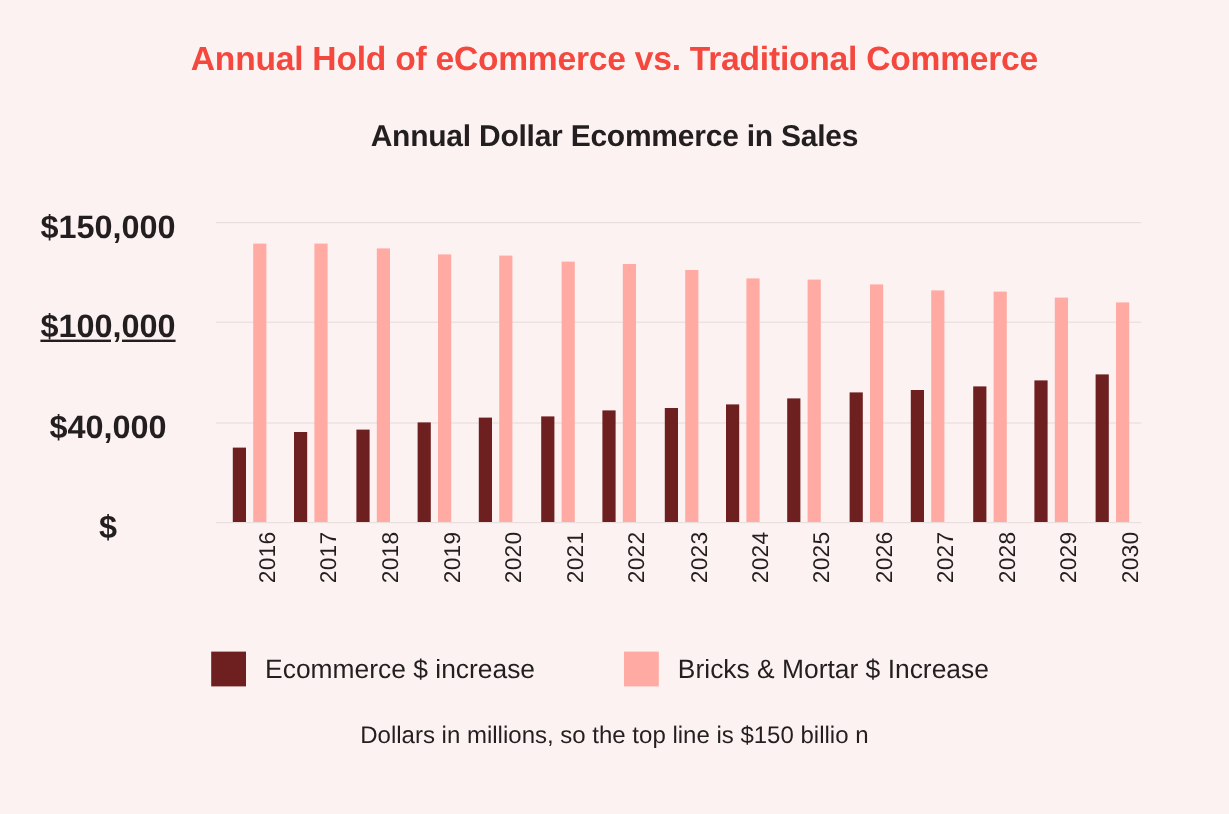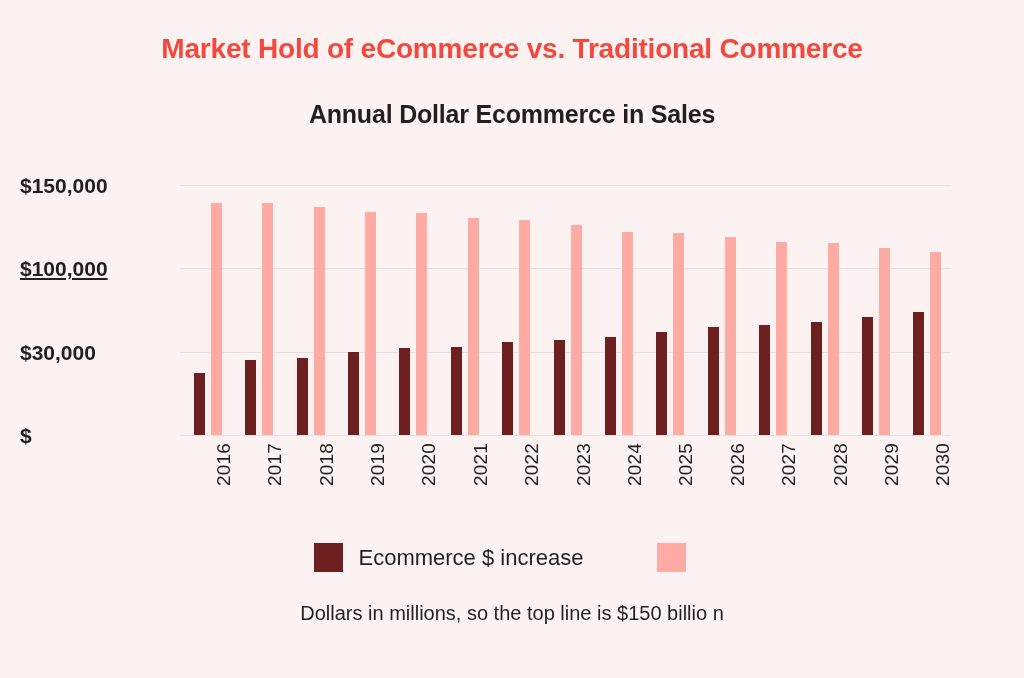--- a/index.html
+++ b/index.html
@@ -68,22 +68,22 @@
     left: 180px;
     top: 435px;
     width: 771px;
     height: 1px;
     background: #eadfdf;
   }
   .y-tick-wrap {
     position: absolute;
     left: 20px;
     width: 140px;
-    text-align: left;
-    font-size: 21px;
+    text-align: center;
+    font-size: 27px;
     font-weight: 700;
     color: #231f20;
     white-space: nowrap;
     transform: translateY(-11px);
   }
 
   
   .bar {
     position: absolute;
     bottom: 0;
@@ -140,26 +140,26 @@
     font-size: 20px;
     color: #231f20;
     white-space: nowrap;
   }
 </style>
 </head>
 <body>
 
 <div id="chart-root">
 
-  <div class="main-title">Market Hold of eCommerce vs. Traditional Commerce</div>
+  <div class="main-title">Annual Hold of eCommerce vs. Traditional Commerce</div>
   <div class="sub-title">Annual Dollar Ecommerce in Sales</div>
 
   <div id="y-axis-labels">
       <div class="y-tick-wrap" style="top: 435px;">$</div>
-      <div class="y-tick-wrap" style="top: 351.667px;">$30,000</div>
+      <div class="y-tick-wrap" style="top: 351.667px;">$40,000</div>
       <div class="y-tick-wrap" style="top: 268.333px; text-decoration: underline;">$100,000</div>
       <div class="y-tick-wrap" style="top: 185px;">$150,000</div>
     </div>
 
   <div class="plot-area" id="plot-area">
       <div class="gridline" style="top: 166.667px;"></div>
       <div class="gridline" style="top: 83.3333px;"></div>
       <div class="gridline" style="top: -2.84217e-14px;"></div>
       <div class="bar bar-ecom" title="Ecommerce $ increase 2016: 37000" style="left: 13.7px; height: 61.6667px; background: rgb(110, 31, 31);"></div>
       <div class="bar bar-bm" title="Bricks &amp; Mortar $ Increase 2016: 139000" style="left: 30.7px; height: 231.667px; background: rgb(255, 171, 164);"></div>
@@ -213,18 +213,19 @@
       <div class="x-label" style="left: 932.3px;">2030</div>
     </div>
 
   <div class="legend" id="legend">
       <div class="legend-item">
         <span class="legend-swatch" style="background: rgb(110, 31, 31);"></span>
         <span class="legend-label">Ecommerce $ increase</span>
       </div>
       <div class="legend-item">
         <span class="legend-swatch" style="background: rgb(255, 171, 164);"></span>
+        <span class="legend-label">Bricks &amp; Mortar $ Increase</span>
       </div>
     </div>
 
   <div class="footnote">Dollars in millions, so the top line is $150 billio n</div>
 
 </div>
 
 </body></html>

